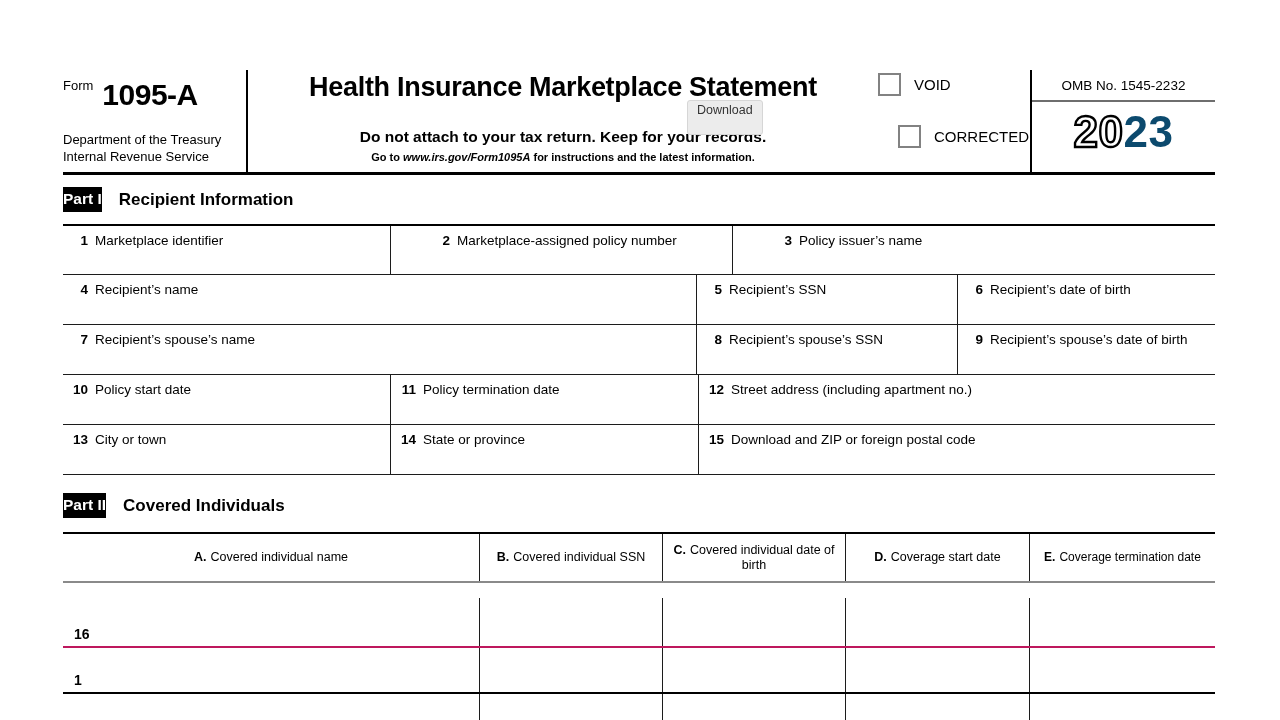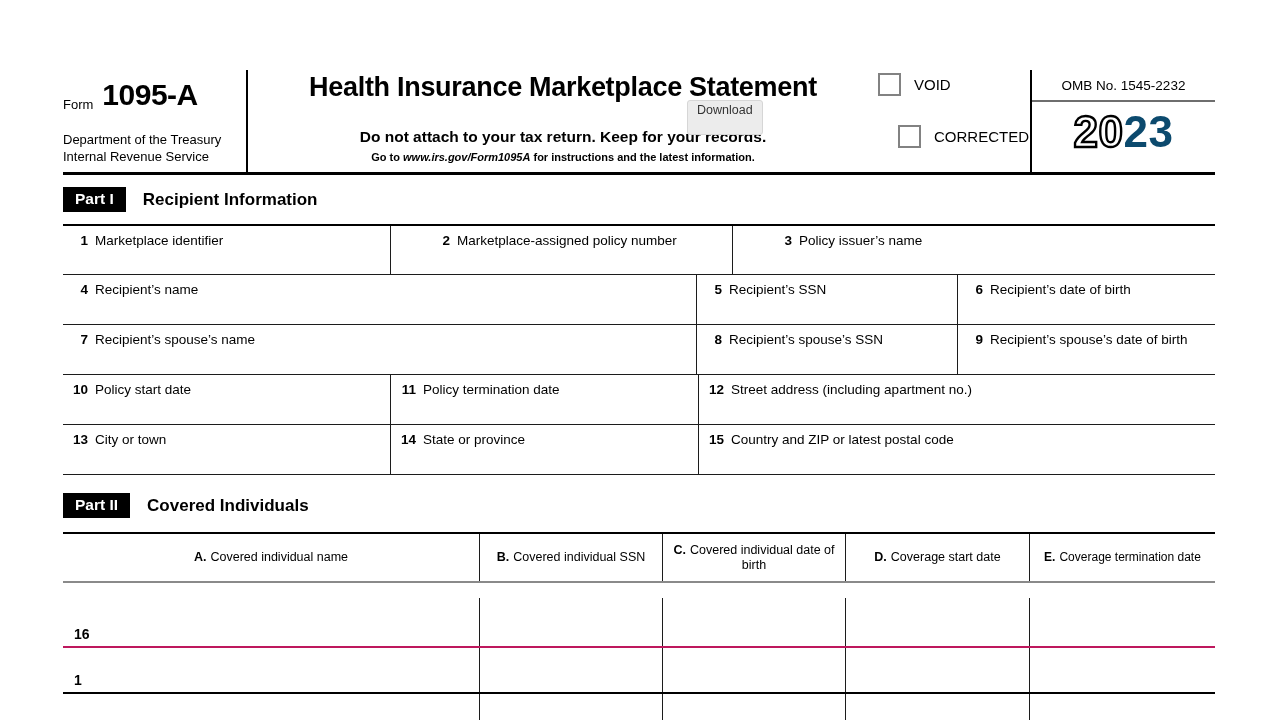--- a/index.html
+++ b/index.html
@@ -5,21 +5,21 @@
   * { margin:0; padding:0; box-sizing:border-box; }
   html,body { width:1280px; height:720px; background:#fff; overflow:hidden;
               font-family:"Liberation Sans","DejaVu Sans",sans-serif; color:#000; }
   .page { position:absolute; top:0; left:0; width:1280px; height:720px; background:#fff; }
 
   
   .hdr { position:absolute; top:70px; left:63px; width:1152px; height:105px;
          border-bottom:3px solid #000; }
   .hdr-left { position:absolute; left:0; top:0; width:185px; height:100%;
               border-right:2px solid #000; }
-  .form-line { position:absolute; top:8px; left:0; display:flex; align-items:flex-end; gap:9px; }
+  .form-line { position:absolute; top:8px; left:0; display:flex; align-items:flex-start; gap:9px; }
   .form-word { font-size:13px; }
   .form-num  { font-size:30px; font-weight:bold; letter-spacing:-0.5px; }
   .agency { position:absolute; bottom:7px; left:0; font-size:13px; line-height:17px; }
 
   .hdr-center { position:absolute; left:187px; top:0; width:626px; height:100%; text-align:center; }
   .hdr-title { position:absolute; top:2px; left:0; width:100%; font-size:27px; font-weight:bold;
                letter-spacing:-0.3px; white-space:nowrap; }
   .hdr-sub1 { position:absolute; top:58px; left:0; width:100%; font-size:15.5px; font-weight:bold;
               white-space:nowrap; }
   .hdr-sub2 { position:absolute; top:81px; left:0; width:100%; font-size:11px; font-weight:bold;
@@ -46,21 +46,21 @@
   
   .tooltip { position:absolute; left:687px; top:100px; background:#ececec;
              border:1px solid #d6d6d6; border-radius:3px; padding:2px 9px 17px;
              font-size:12.5px; color:#343434; z-index:5; }
 
   
   .part-head { position:absolute; left:63px; display:flex; align-items:center; gap:17px; }
   .part-head.p1 { top:187px; }
   .part-head.p2 { top:493px; }
   .part-badge { background:#000; color:#fff; font-weight:bold; font-size:15.5px;
-                padding:3px 12px 4px; }
+                padding:3px 0 4px; }
   .part-title { font-weight:bold; font-size:17px; }
 
   
   .p1-table { position:absolute; top:224px; left:63px; width:1152px;
               border-bottom:1.5px solid #1c1c1c; }
   .p1-row { display:flex; border-top:1.5px solid #1c1c1c; }
   .p1-row.first { border-top:2.5px solid #000;gap:34px; }
   .cell { border-right:1.5px solid #1c1c1c; padding:5px 4px 0 10px; overflow:hidden; }
   .cell.last { border-right:none; }
   .fnum { display:inline-block; min-width:15px; text-align:right; margin-right:7px;
@@ -183,21 +183,21 @@
       </div>
     </div>
     <div class="p1-row" style="height:50px">
       <div class="cell" style="width:328px">
         <span class="fnum">13</span><span class="flab">City or town</span>
       </div>
       <div class="cell" style="width:308px">
         <span class="fnum">14</span><span class="flab">State or province</span>
       </div>
       <div class="cell last" style="flex:1">
-        <span class="fnum">15</span><span class="flab">Country and ZIP or latest postal code</span>
+        <span class="fnum">15</span><span class="flab">Download and ZIP or foreign postal code</span>
       </div>
     </div>
   </div>
 
   <div class="part-head p2">
     <span class="part-badge">Part II</span>
     <span class="part-title">Covered Individuals</span>
   </div>
 
   <div class="p2-table">

